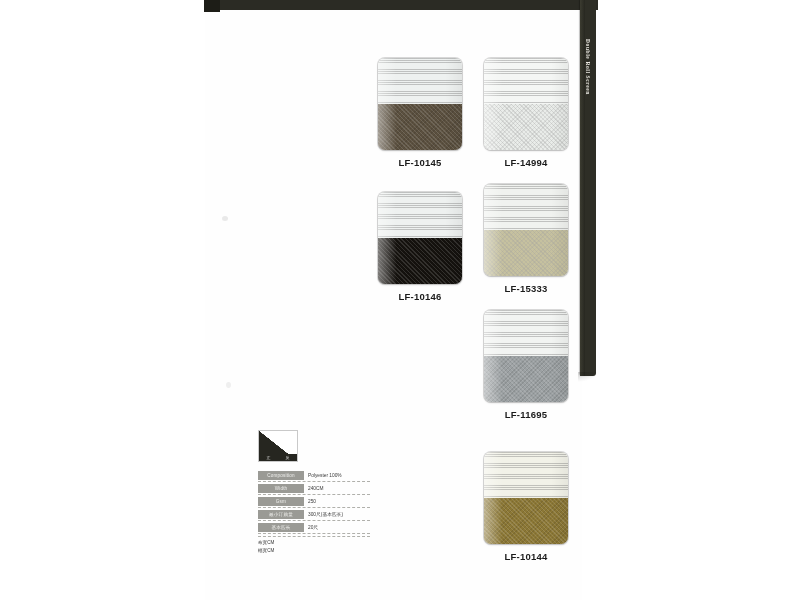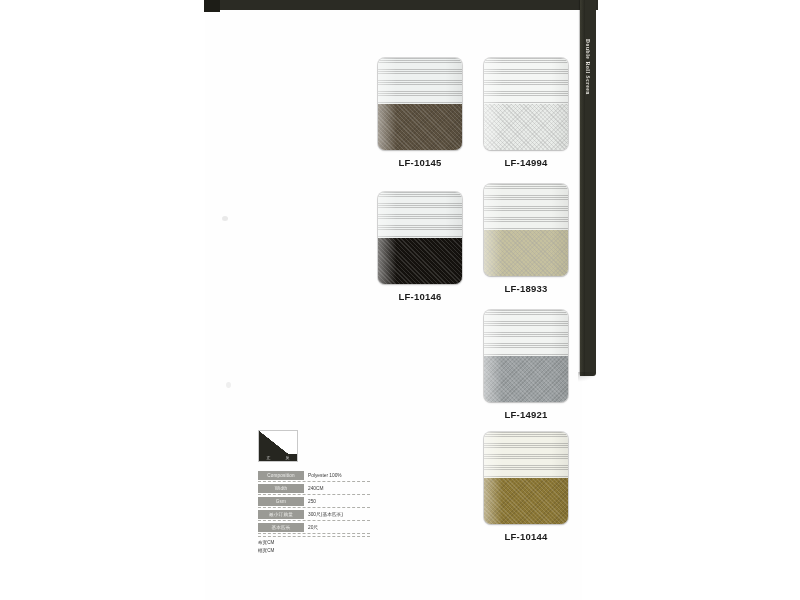--- a/index.html
+++ b/index.html
@@ -224,31 +224,31 @@
           <div class="gloss"></div>
         </div>
         <div class="swatch-label">LF-10146</div>
       </div>
       <div class="swatch-item" style="left: 484px; top: 184px;">
         <div class="swatch">
           <div class="half top tex-lines" style="background-color: rgb(240, 242, 239);"></div>
           <div class="half bottom tex-dots" style="background-color: rgb(198, 193, 159);"></div>
           <div class="gloss"></div>
         </div>
-        <div class="swatch-label">LF-18933</div>
+        <div class="swatch-label">LF-15333</div>
       </div>
       <div class="swatch-item" style="left: 484px; top: 310px;">
         <div class="swatch">
           <div class="half top tex-lines" style="background-color: rgb(242, 244, 242);"></div>
           <div class="half bottom tex-twill" style="background-color: rgb(155, 160, 162);"></div>
           <div class="gloss"></div>
         </div>
-        <div class="swatch-label">LF-14921</div>
-      </div>
-      <div class="swatch-item" style="left: 484px; top: 432px;">
+        <div class="swatch-label">LF-11695</div>
+      </div>
+      <div class="swatch-item" style="left: 484px; top: 452px;">
         <div class="swatch">
           <div class="half top tex-lines" style="background-color: rgb(242, 242, 232);"></div>
           <div class="half bottom tex-twill" style="background-color: rgb(139, 119, 53);"></div>
           <div class="gloss"></div>
         </div>
         <div class="swatch-label">LF-10144</div>
       </div>
     </div>
 
   <div class="spec-block">

